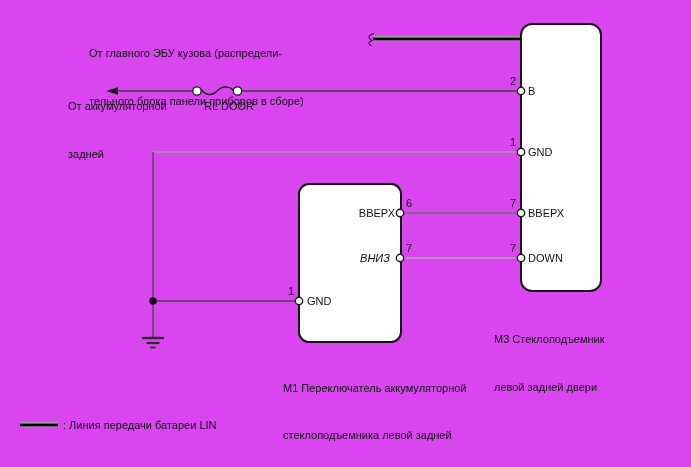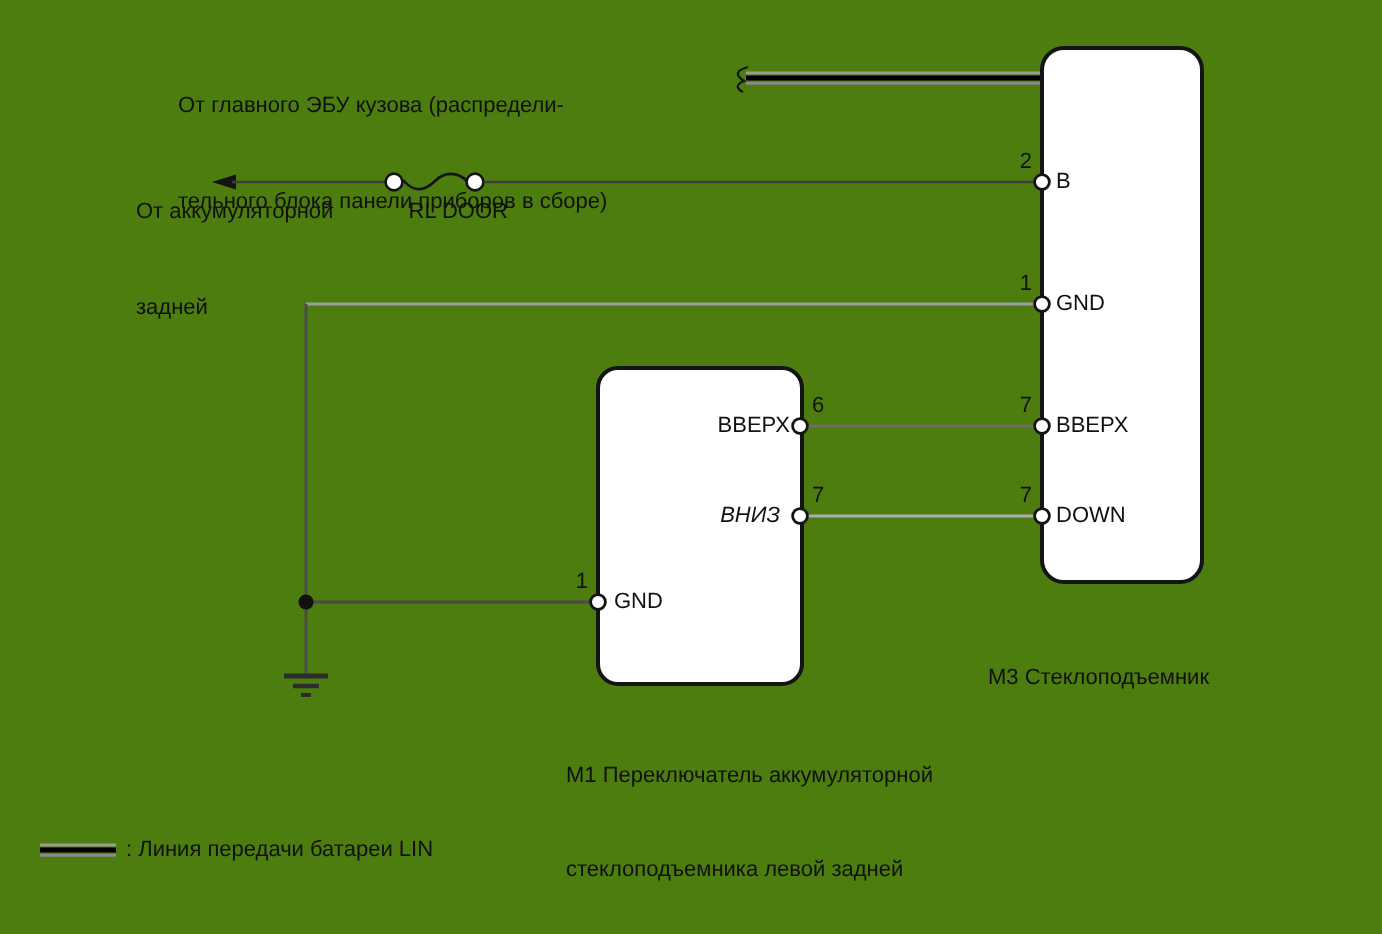--- a/index.html
+++ b/index.html
@@ -1,17 +1,17 @@
 <!DOCTYPE html>
 <html><head>
 <meta charset="utf-8">
 <style>
   html,body{margin:0;padding:0;background:#fff;}
   #canvas{
-    position:relative;width:691px;height:467px;background:#4d7c0f;
+    position:relative;width:691px;height:467px;background:#d946ef;
     font-family:"Liberation Sans","DejaVu Sans",sans-serif;color:#111;overflow:hidden;
   }
   .txt{position:absolute;font-size:11px;line-height:16px;white-space:pre;color:#111;}
   .pin-num{position:absolute;font-size:11px;line-height:12px;color:#111;}
   .pin-label{position:absolute;font-size:11px;line-height:13px;color:#111;}
   .right{text-align:right;}
   .center{text-align:right;}
   svg{position:absolute;left:0;top:0;}
 </style>
 </head>
@@ -93,20 +93,21 @@
   <div class="pin-num" style="left:406px;top:197px;">6</div>
   <div class="pin-num" style="left:406px;top:242px;">7</div>
   <div class="pin-num right" style="left:278px;top:285px;width:16px;">1</div>
 
   <div class="pin-label right" style="left:336px;top:207px;width:59px;">ВВЕРХ</div>
   <div class="pin-label right" style="left:336px;top:252px;width:54px;font-style:italic;">ВНИЗ</div>
   <div class="pin-label" style="left:307px;top:295px;">GND</div>
 
   <div class="txt" style="left:494px;top:299px;">
     <div>М3 Стеклоподъемник</div>
+    <div>левой задней двери</div>
   </div>
 
   <div class="txt" style="left:283px;top:350px;line-height:15.5px;">
     <div>М1 Переключатель аккумуляторной</div>
     <div>стеклоподъемника левой задней</div>
     
   </div>
 
   <div class="txt" style="left:63px;top:417px;">: Линия передачи батареи LIN</div>
 

